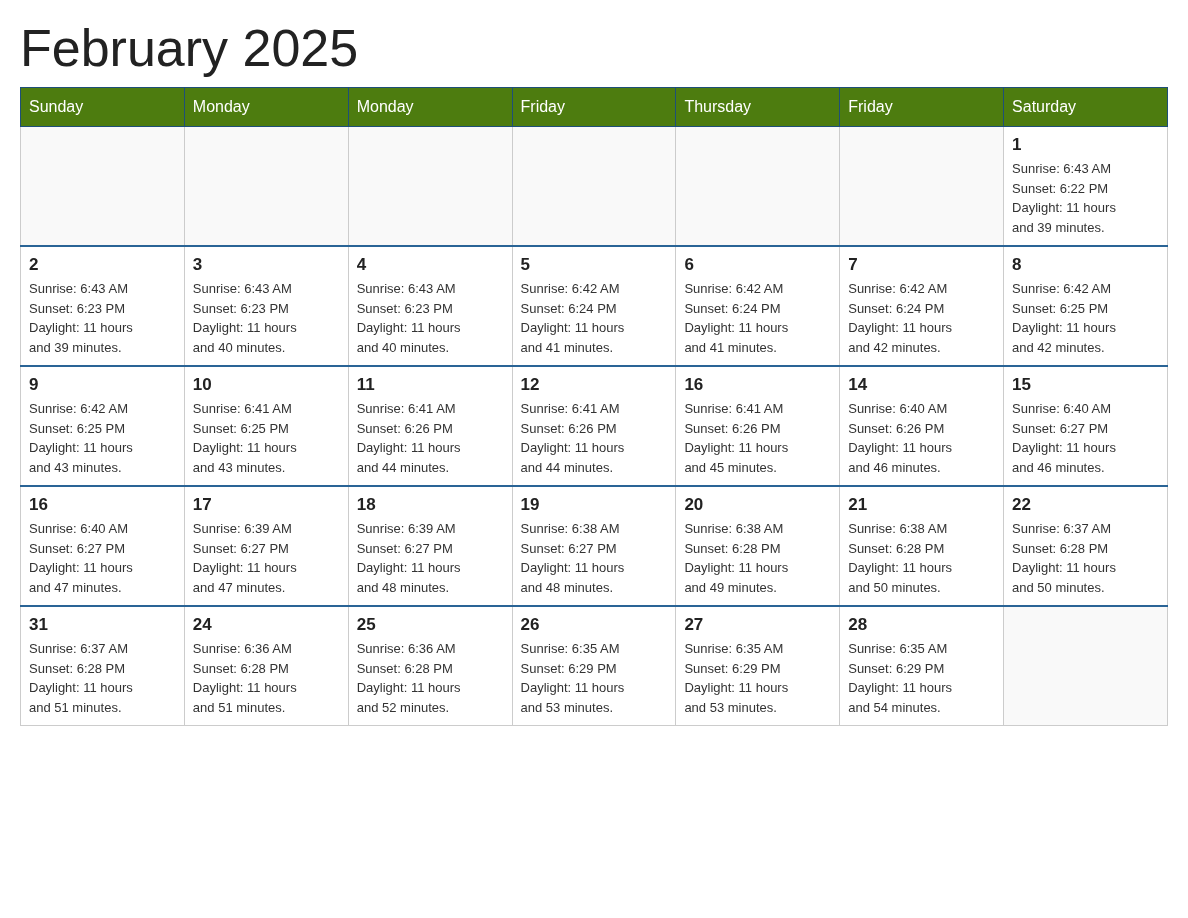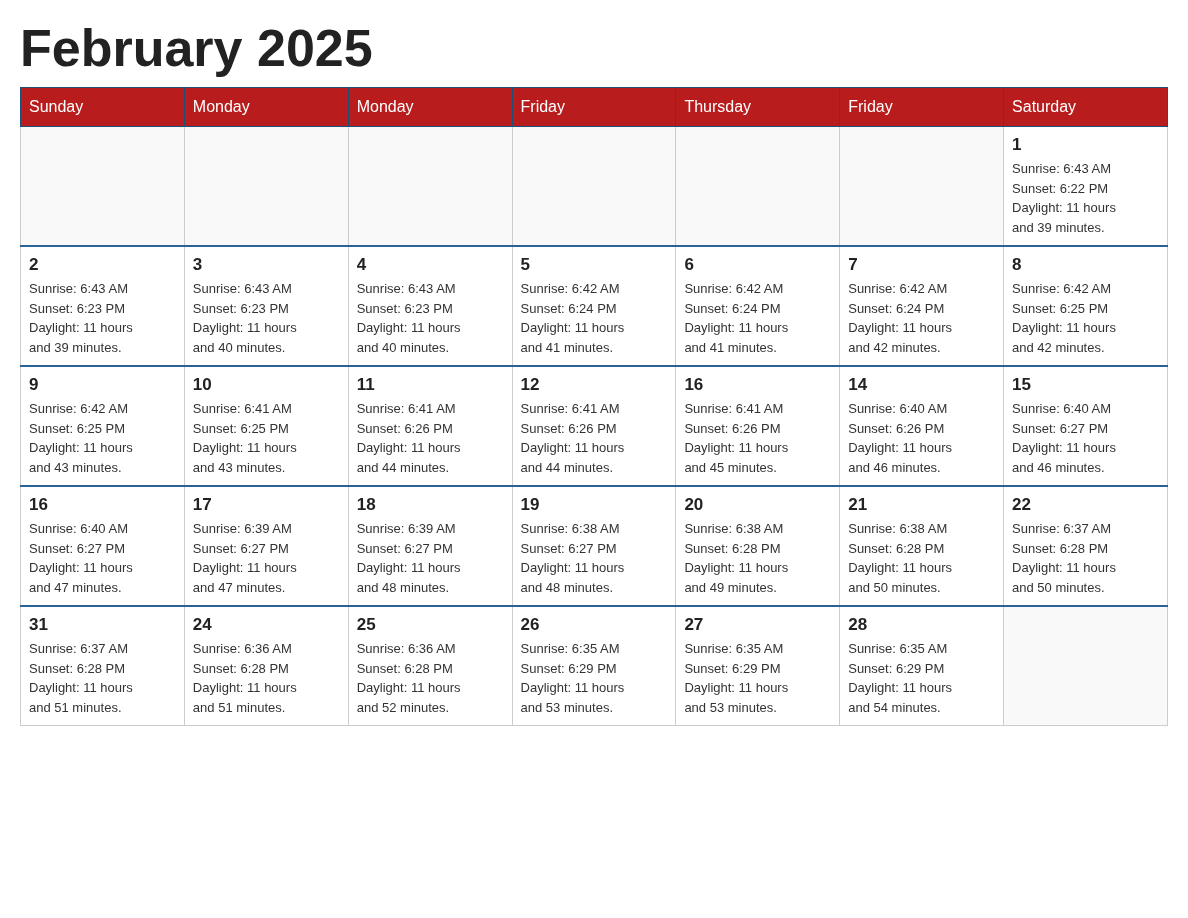--- a/index.html
+++ b/index.html
@@ -46,36 +46,36 @@
       color: #1a7abf;
       font-size: 28px;
       font-weight: bold;
       margin-top: -2px;
     }
     .title-section {
       text-align: right;
     }
     .month-title {
       font-size: 52px;
-      font-weight: bold;
+      font-weight: normal;
       color: #222;
       line-height: 1.1;
     }
     .location-title {
       font-size: 22px;
       color: #333;
       margin-top: 4px;
     }
     .calendar {
       width: 100%;
       border-collapse: collapse;
       margin-top: 10px;
     }
     .calendar th {
-      background-color: #b91c1c;
+      background-color: #4d7c0f;
       color: #fff;
       padding: 10px 8px;
       font-size: 16px;
       font-weight: normal;
       text-align: left;
       border: 1px solid #1e4f78;
     }
     .calendar td {
       vertical-align: top;
       padding: 8px;

